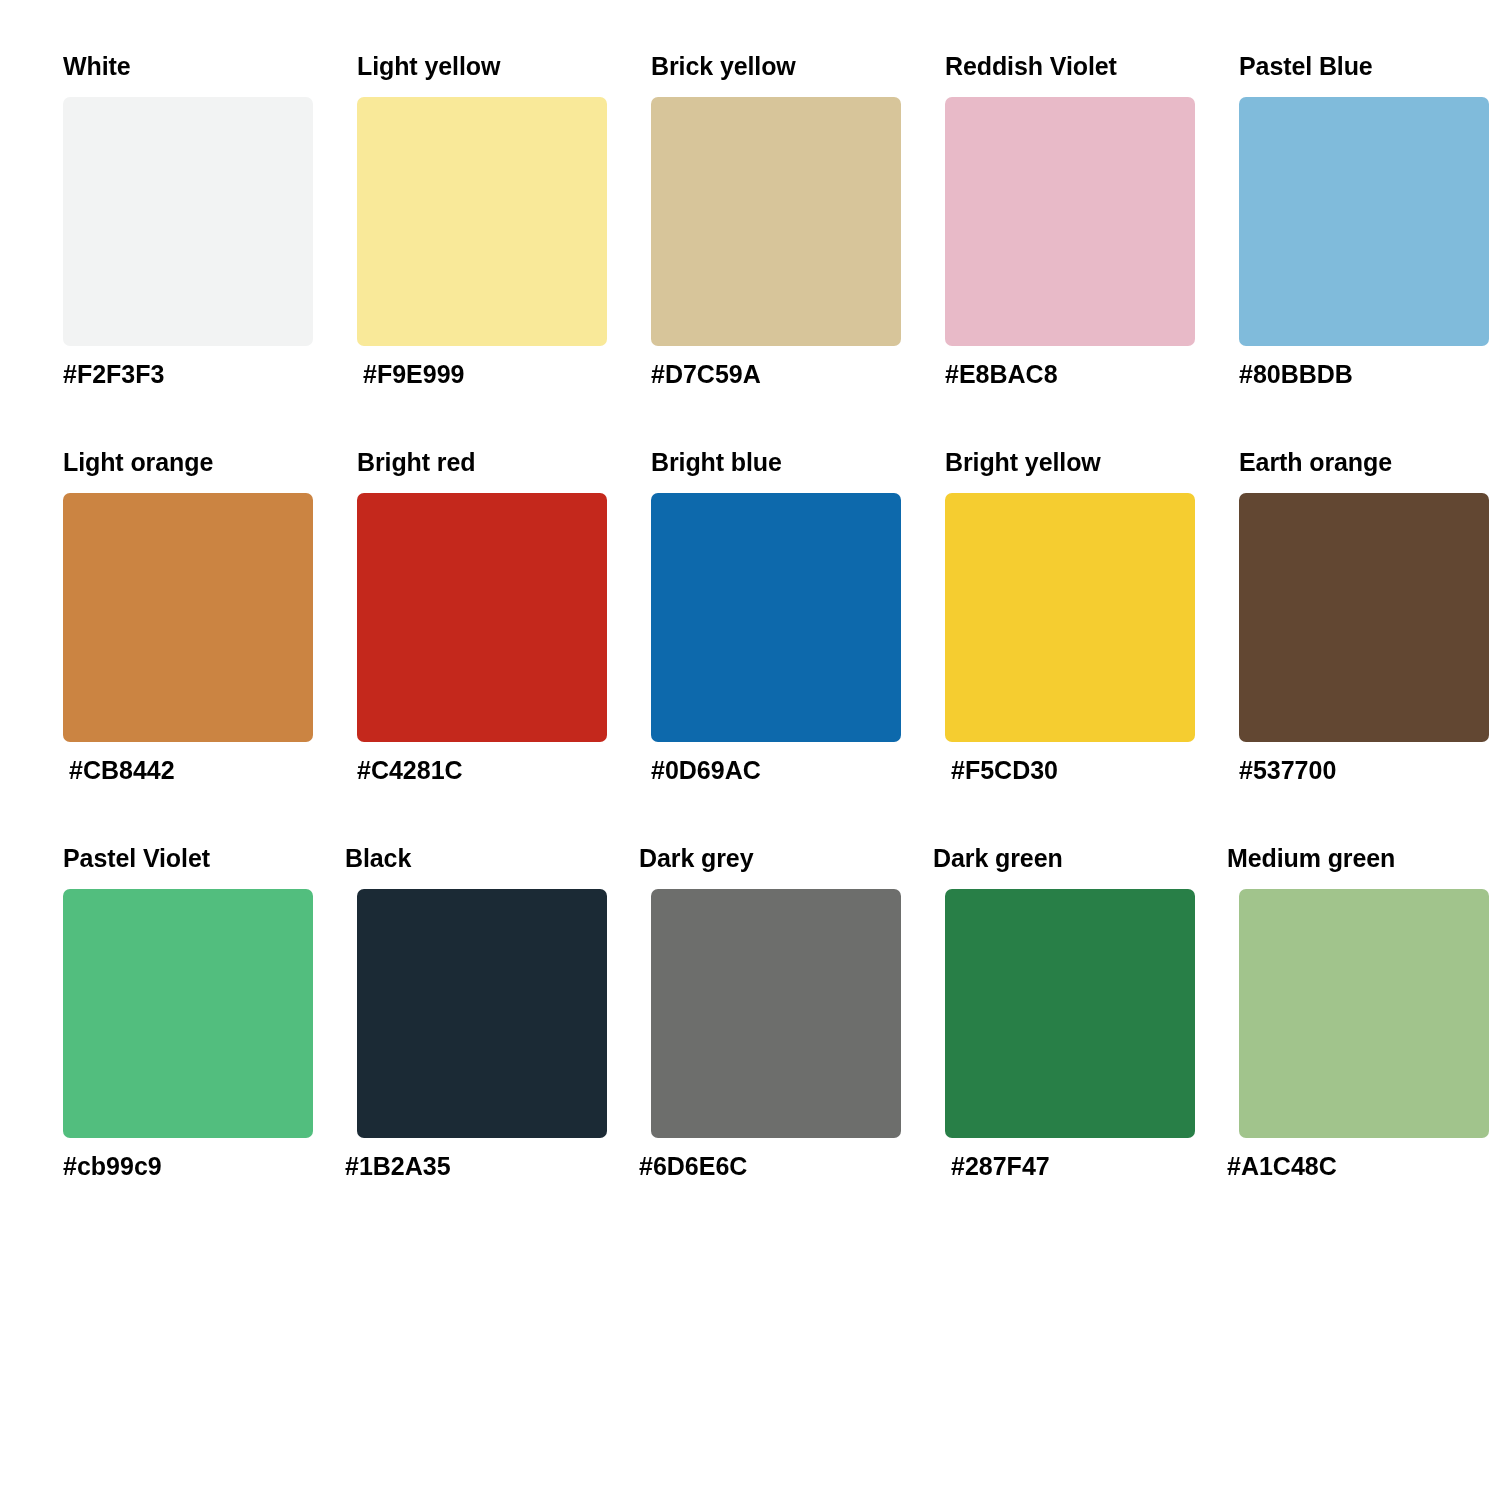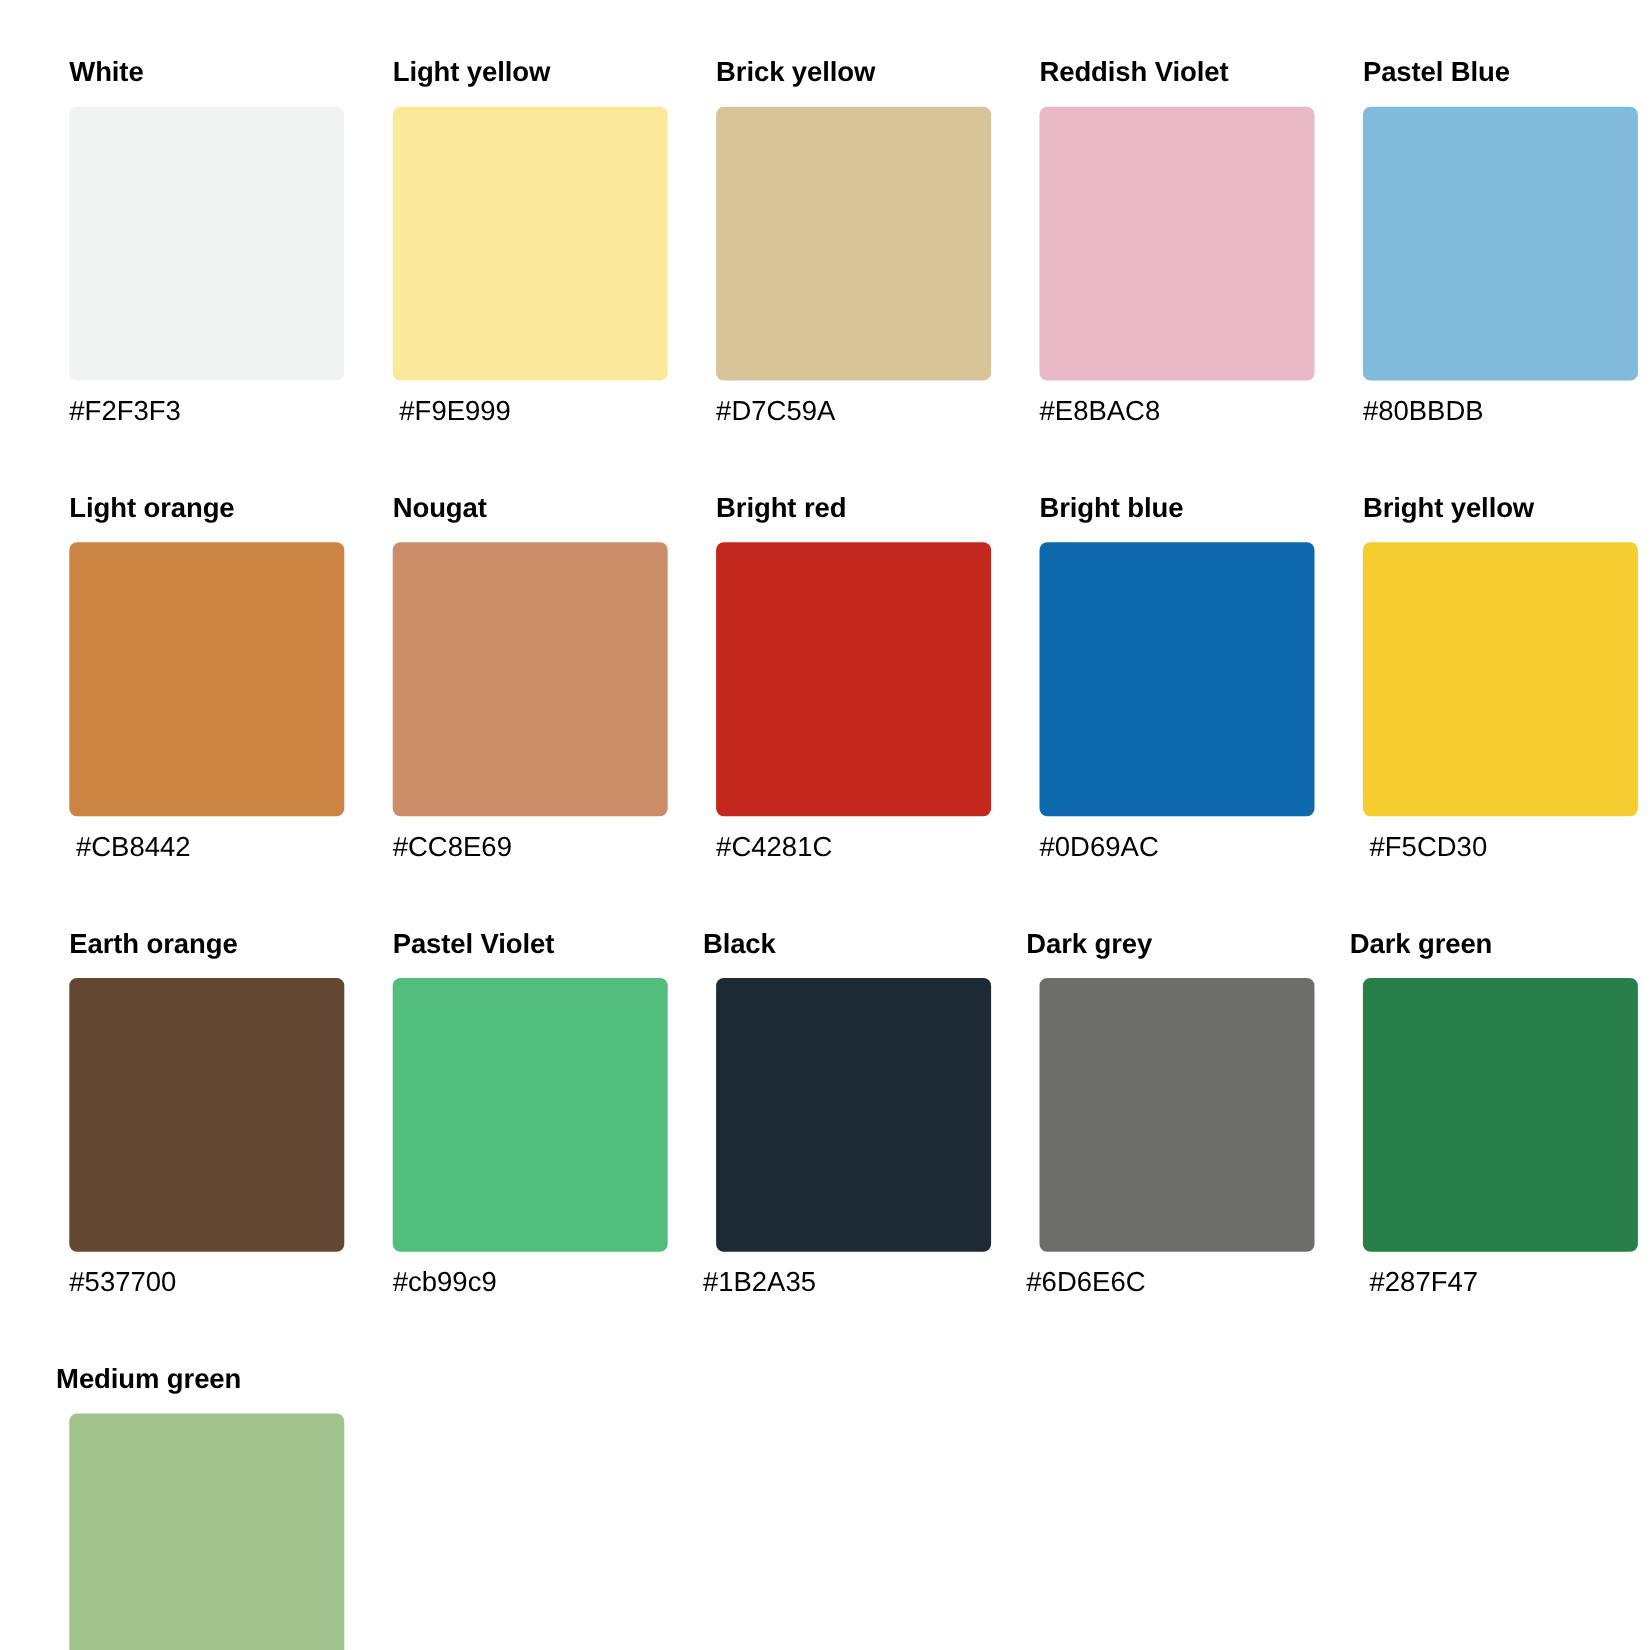--- a/index.html
+++ b/index.html
@@ -54,21 +54,21 @@
 
   .swatch-chip {
     width: 250px;
     height: 249px;
     border-radius: 7px;
     display: block;
   }
 
   .swatch-hex {
     font-size: 25px;
-    font-weight: normal;
+    font-weight: bold;
     color: #010101;
     line-height: 28px;
     letter-spacing: 0px;
     white-space: nowrap;
     margin-top: 14px;
     font-family: "Liberation Sans", sans-serif;
   }
 
   
   .swatch-cell.indent-hex .swatch-hex {
@@ -113,25 +113,20 @@
         <div class="swatch-name">Pastel Blue</div>
         <div class="swatch-chip" style="background: rgb(128, 187, 219);"></div>
         <div class="swatch-hex">#80BBDB</div>
       </div>
       <div class="swatch-cell indent-hex">
         <div class="swatch-name">Light orange</div>
         <div class="swatch-chip" style="background: rgb(203, 132, 66);"></div>
         <div class="swatch-hex">#CB8442</div>
       </div>
       <div class="swatch-cell">
-        <div class="swatch-name">Nougat</div>
-        <div class="swatch-chip" style="background: rgb(204, 142, 105);"></div>
-        <div class="swatch-hex">#CC8E69</div>
-      </div>
-      <div class="swatch-cell">
         <div class="swatch-name">Bright red</div>
         <div class="swatch-chip" style="background: rgb(196, 40, 28);"></div>
         <div class="swatch-hex">#C4281C</div>
       </div>
       <div class="swatch-cell">
         <div class="swatch-name">Bright blue</div>
         <div class="swatch-chip" style="background: rgb(13, 105, 172);"></div>
         <div class="swatch-hex">#0D69AC</div>
       </div>
       <div class="swatch-cell indent-hex">

